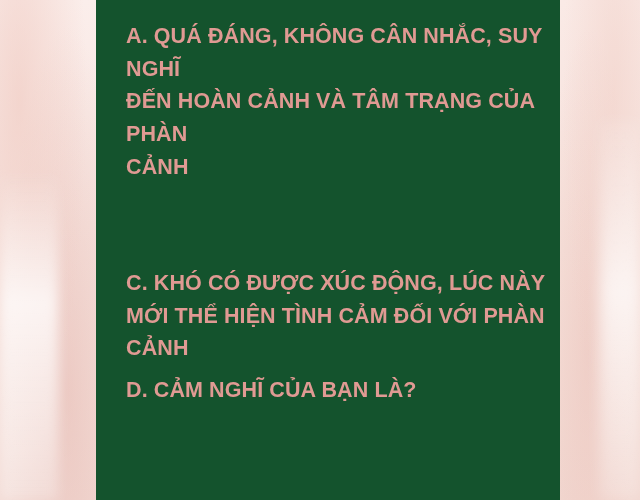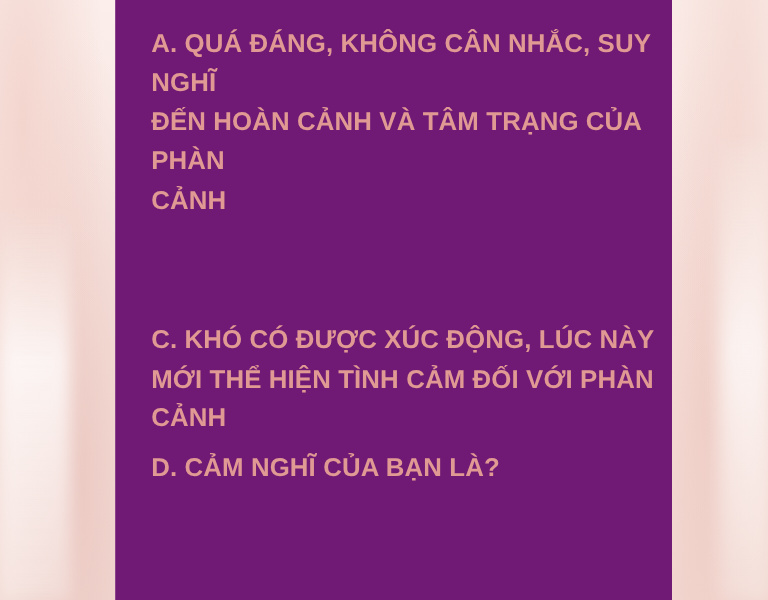--- a/index.html
+++ b/index.html
@@ -61,21 +61,21 @@
     background: linear-gradient(180deg, rgba(255,255,255,0.1), rgba(255,255,255,0.7) 45%, rgba(255,255,255,0.2));
     filter: blur(7px);
   }
   
   .panel {
     position: absolute;
     left: 96px;
     top: 0;
     width: 464px;
     height: 500px;
-    background: #701a75;
+    background: #14532d;
     box-sizing: border-box;
     padding: 12px 22px 0 16px;
   }
   .panel-inner {
     position: relative;
     width: 100%;
     height: 100%;
   }
   .answer {
     color: #e09a93;

